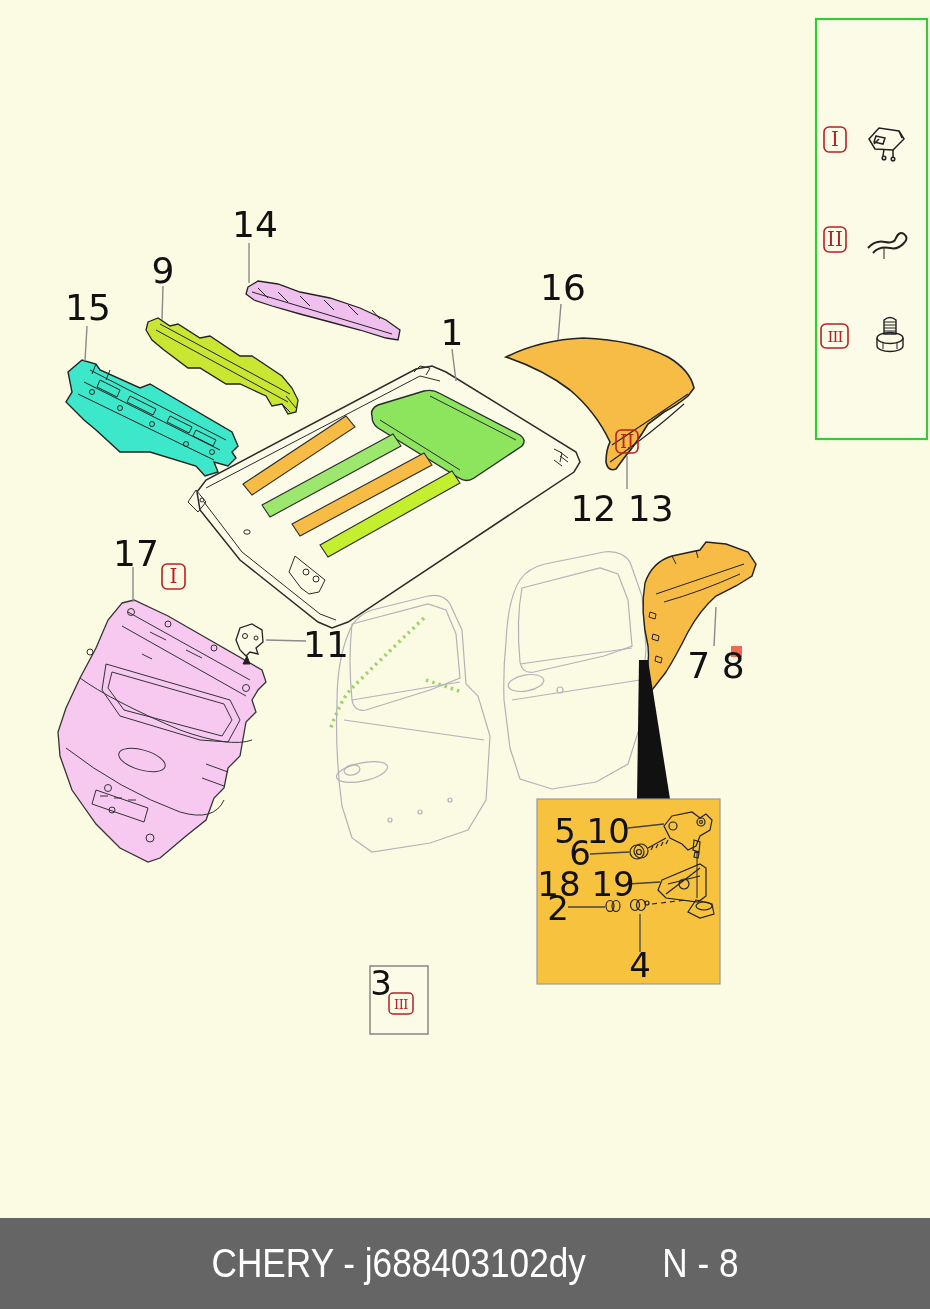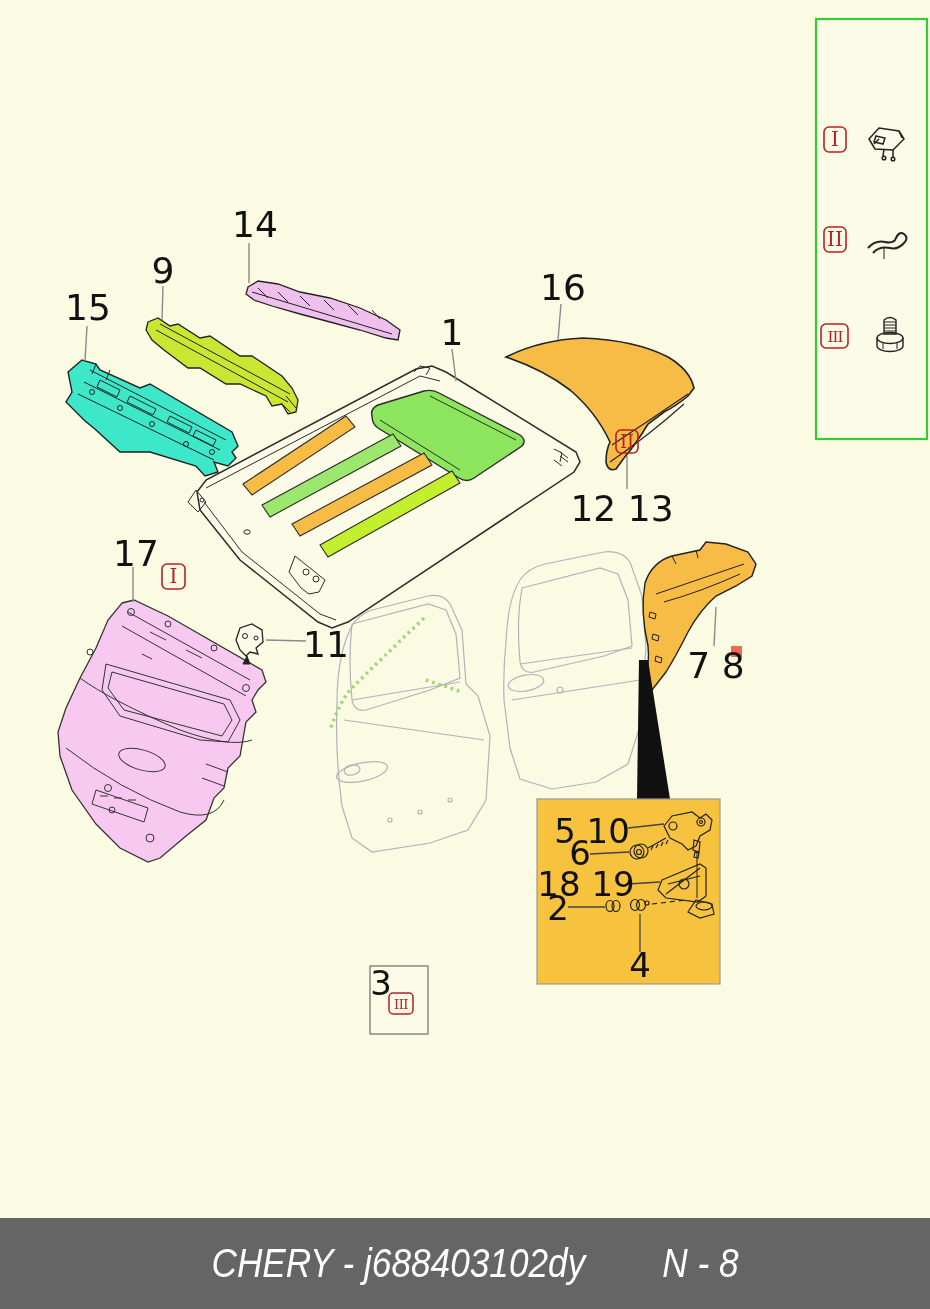--- a/index.html
+++ b/index.html
@@ -4,21 +4,21 @@
 <style>
   html,body{margin:0;padding:0;}
   body{background:#fbfbe4;font-family:"DejaVu Sans",sans-serif;}
   #stage{position:relative;width:930px;height:1309px;background:#fbfbe4;overflow:hidden;}
   #stage svg{position:absolute;left:0;top:0;}
   text{font-family:"DejaVu Sans",sans-serif;fill:#111;}
   .callout{font-size:36px;}
   .callout-sm{font-size:34px;}
   .badge-txt{font-family:"DejaVu Serif","Liberation Serif",serif;fill:#bb2020;}
   #footer{position:absolute;left:0;bottom:0;width:930px;height:91px;background:#656565;
-          display:flex;align-items:center;justify-content:center;gap:46px;font-style:italic;}
+          display:flex;align-items:center;justify-content:center;gap:46px;}
   #footer .ft{color:#fff;font-family:"Liberation Sans",sans-serif;font-size:40px;
           transform:scaleX(0.88);white-space:nowrap;}
 </style>
 </head>
 <body>
 
 <div id="stage">
 <svg width="930" height="1309" viewBox="0 0 930 1309">
 
   <g>

